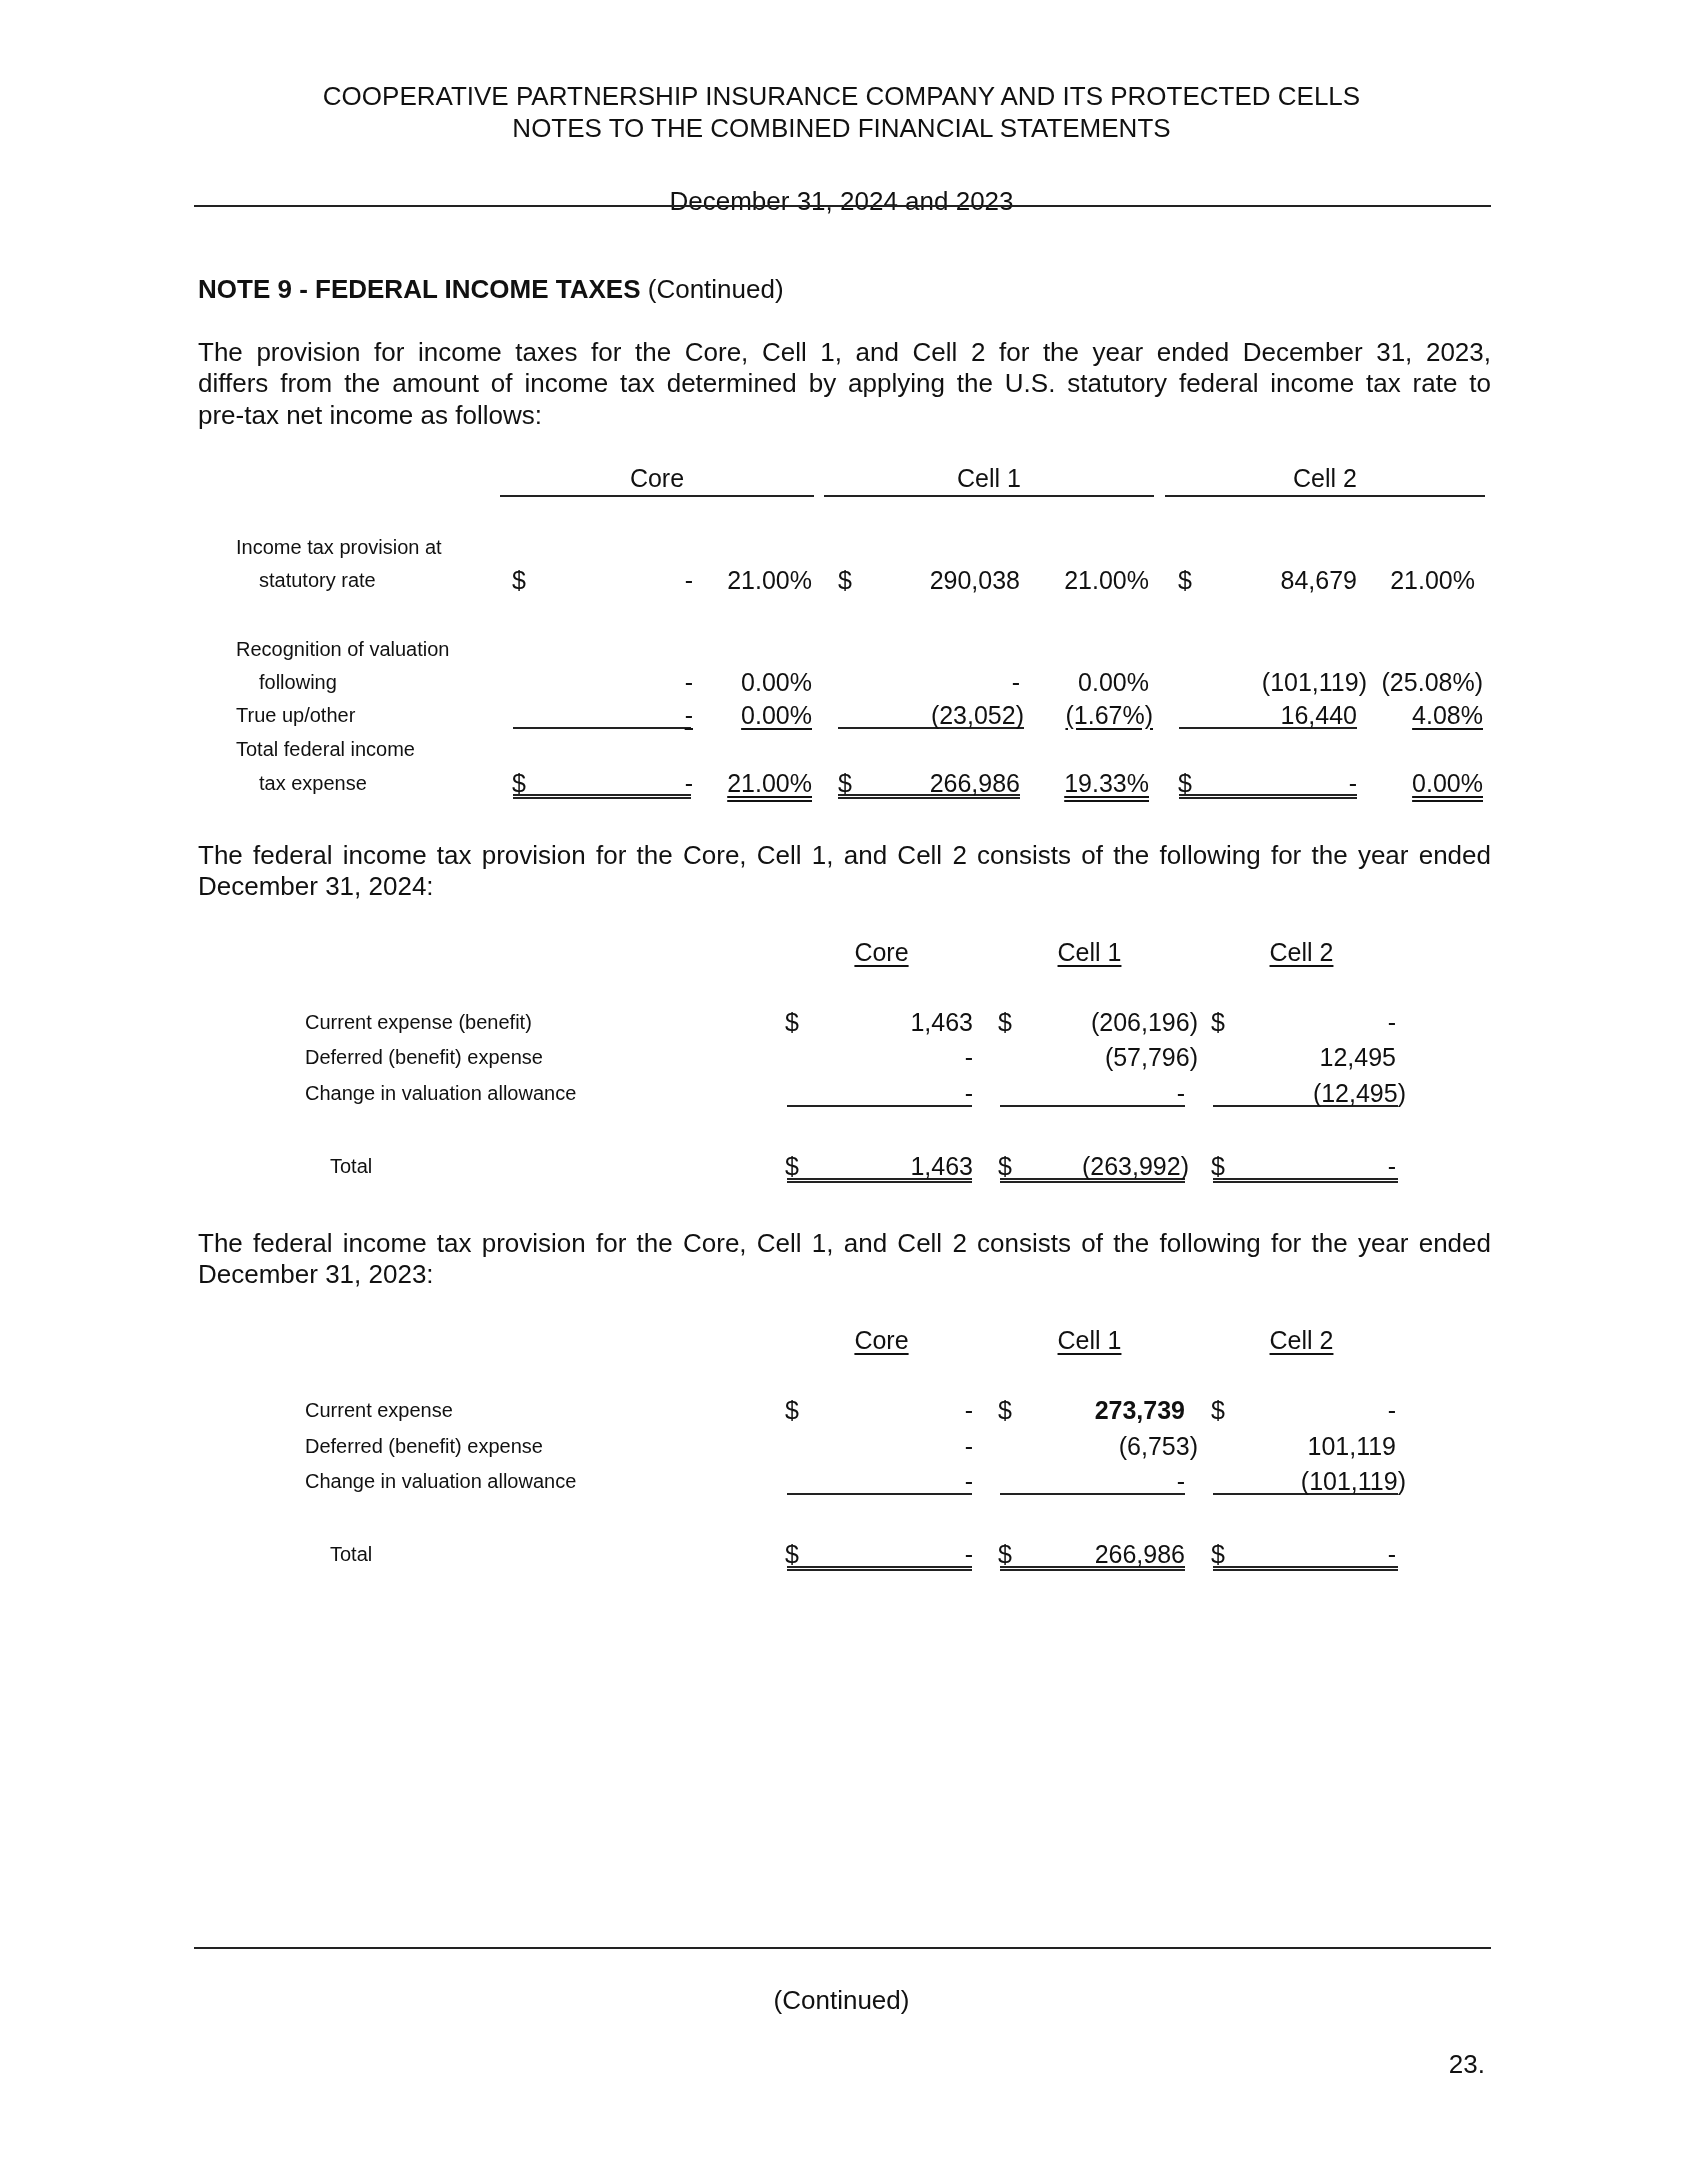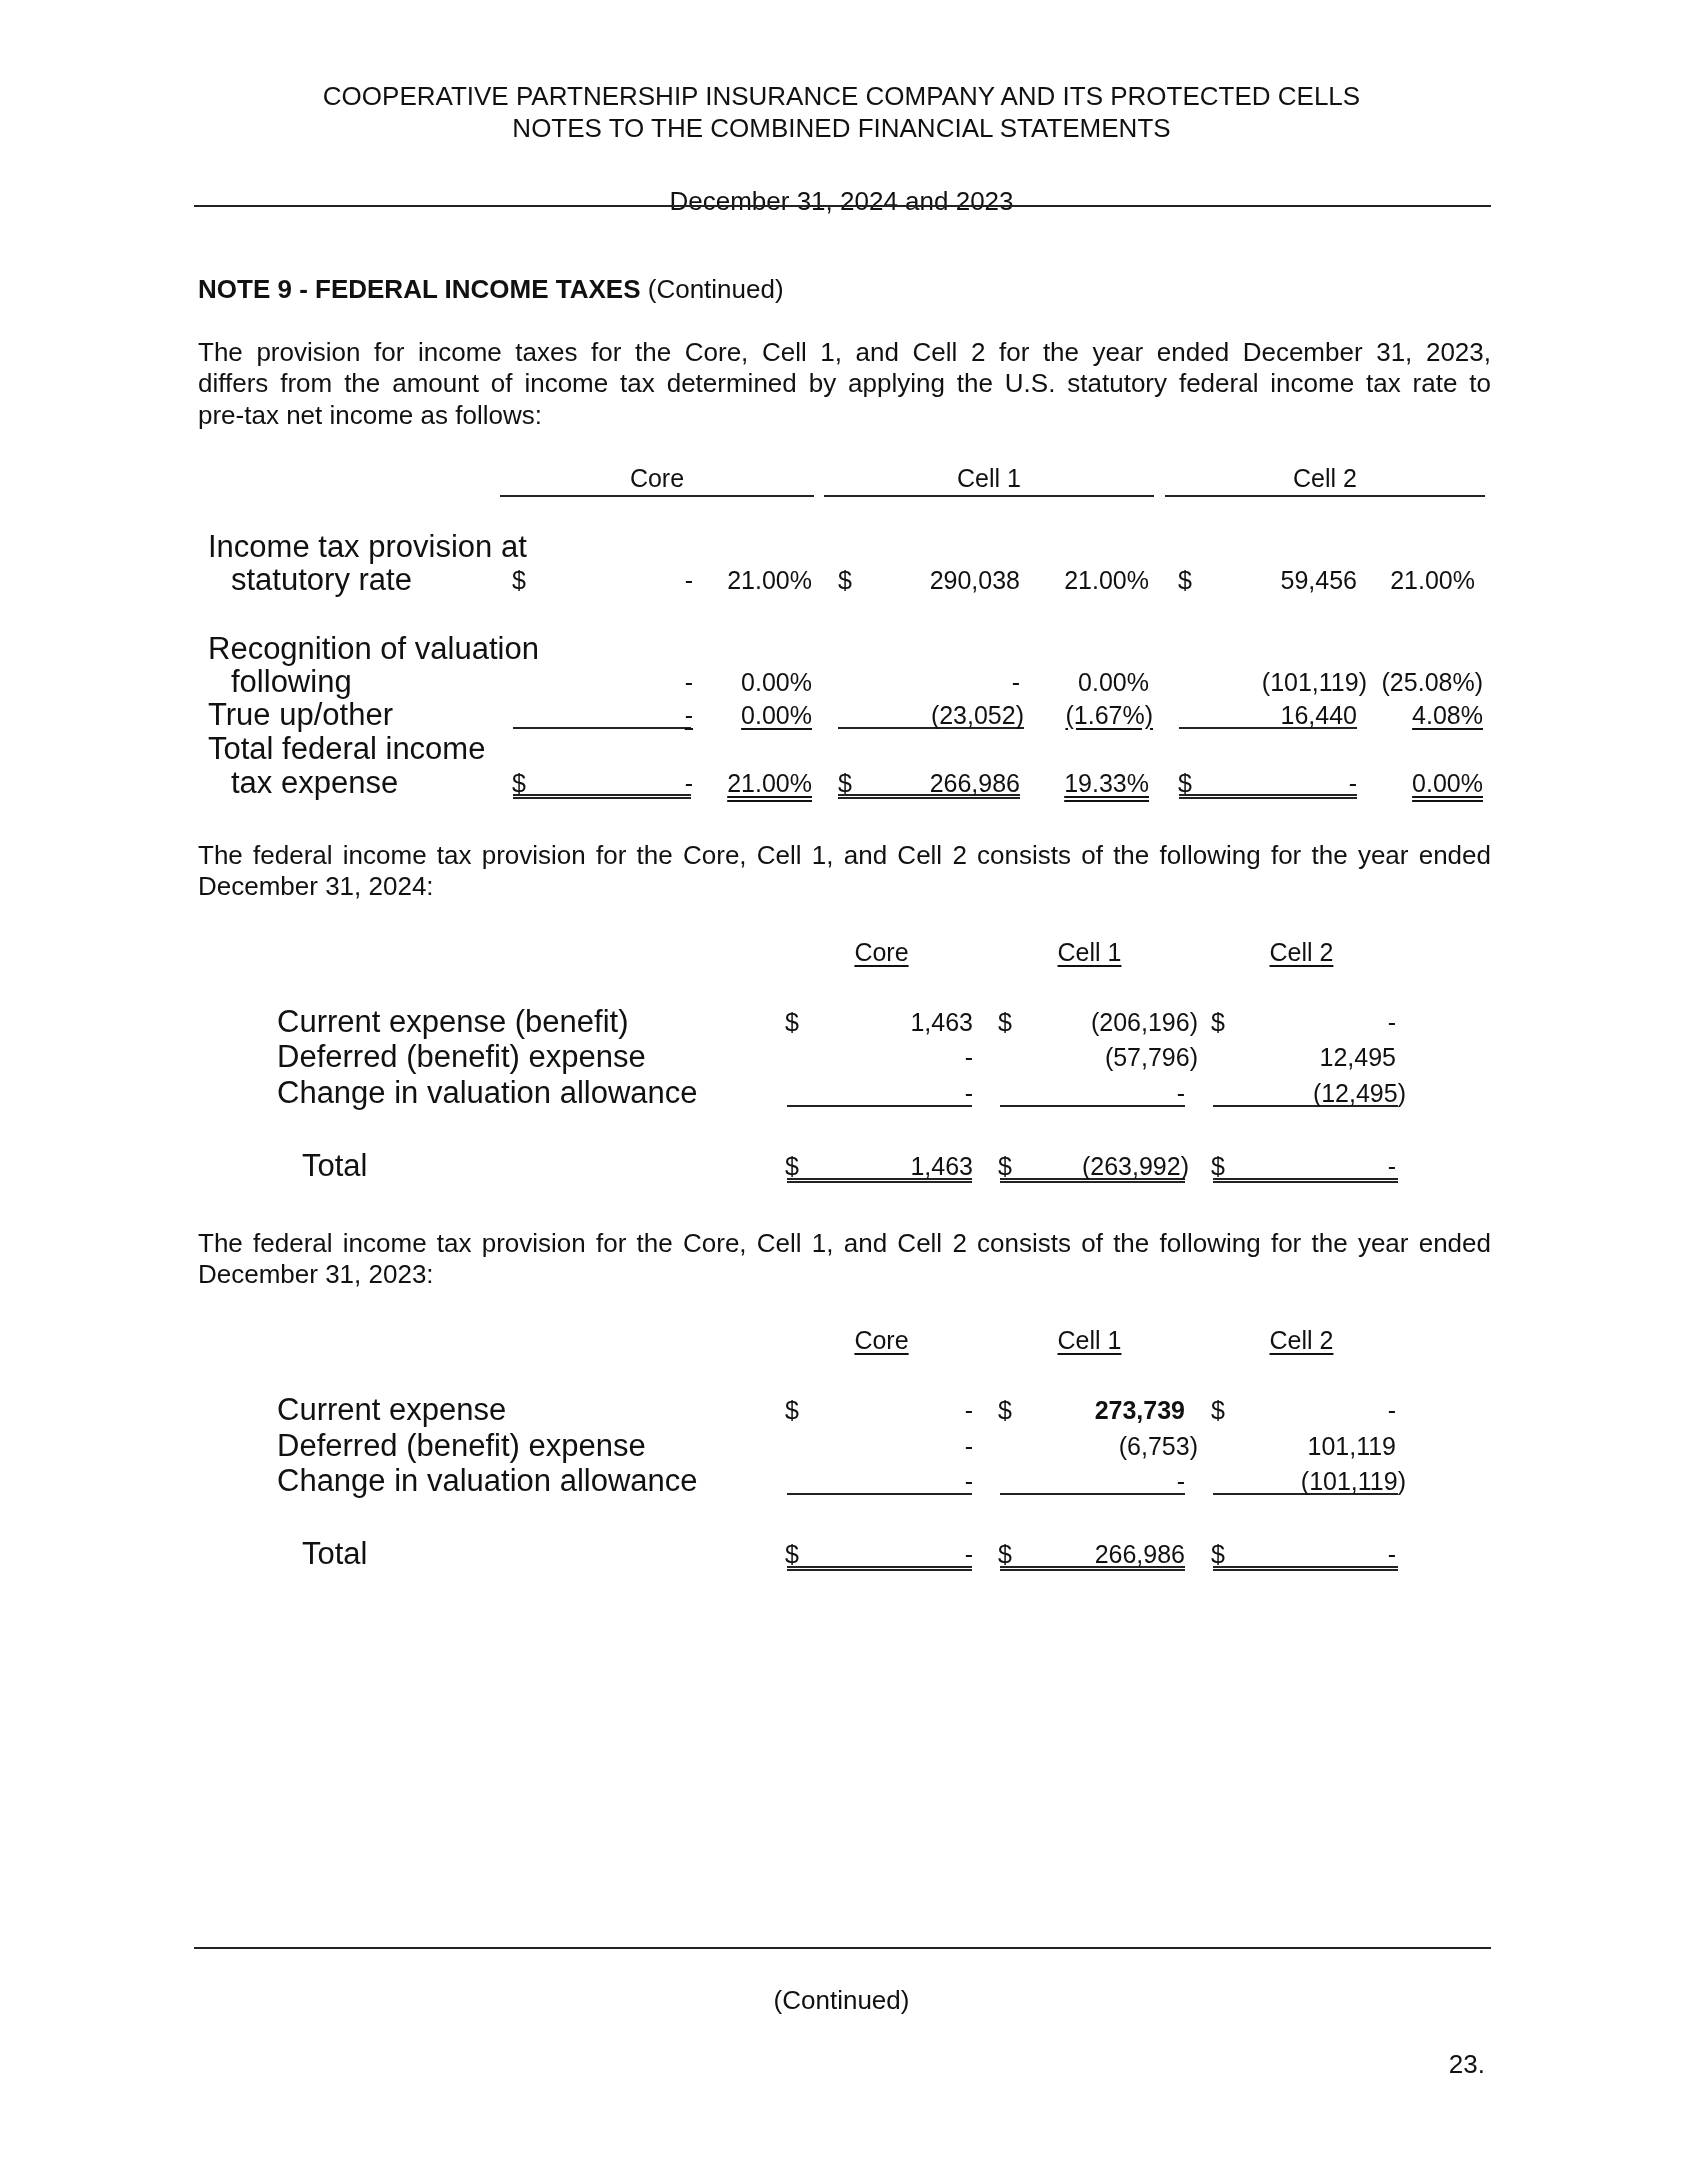--- a/index.html
+++ b/index.html
@@ -6,21 +6,21 @@
   body { width: 1683px; height: 2178px; position: relative; overflow: hidden;
          font-family: "Liberation Sans", sans-serif; color: #111111; }
   .abs { position: absolute; white-space: nowrap; }
   .hdr { left: 0; width: 1683px; text-align: center; font-size: 26px; line-height: 32px; }
   .rule { position: absolute; height: 0; border-top: 2px solid #222; }
   .txt { font-size: 26px; line-height: 32px; }
   .note-title { font-weight: bold; }
   .para-line { position: absolute; left: 198px; width: 1293px; font-size: 26px; line-height: 32px; white-space: nowrap; }
   .justify { text-align: justify; text-align-last: justify; }
   .num { text-align: right; font-size: 25px; line-height: 30px; }
-  .lbl { font-size: 31px; line-height: 30px; }
+  .lbl { font-size: 20px; line-height: 30px; margin-left: 28px; }
   .dollar { font-size: 25px; line-height: 30px; }
   .colhdr { font-size: 25px; line-height: 30px; text-align: center; }
   .u { text-decoration: underline; text-underline-offset: 4px; }
   .ul-box { position: absolute; border-bottom: 2px solid #222; }
   .dbl-box { position: absolute; border-bottom: 5px double #222; }
 </style>
 </head>
 <body>
 
 <div class="abs hdr" style="top:80px;">COOPERATIVE PARTNERSHIP INSURANCE COMPANY AND ITS PROTECTED CELLS</div>
@@ -48,21 +48,21 @@
 
   <div class="abs lbl" style="left:208px; top:532px;">Income tax provision at</div>
   <div class="abs lbl" style="left:231px; top:565px;">statutory rate</div>
   <div class="abs dollar" style="left:512px; top:565px;">$</div>
   <div class="abs num" style="left:594px; width:99px; top:565px;">-</div>
   <div class="abs num" style="left:693px; width:119px; top:565px;">21.00%</div>
   <div class="abs dollar" style="left:838px; top:565px;">$</div>
   <div class="abs num" style="left:891px; width:129px; top:565px;">290,038</div>
   <div class="abs num" style="left:1030px; width:119px; top:565px;">21.00%</div>
   <div class="abs dollar" style="left:1178px; top:565px;">$</div>
-  <div class="abs num" style="left:1228px; width:129px; top:565px;">59,456</div>
+  <div class="abs num" style="left:1228px; width:129px; top:565px;">84,679</div>
   <div class="abs num" style="left:1366px; width:109px; top:565px;">21.00%</div>
 
   <div class="abs lbl" style="left:208px; top:634px;">Recognition of valuation</div>
   <div class="abs lbl" style="left:231px; top:667px;">following</div>
   <div class="abs num" style="left:594px; width:99px; top:667px;">-</div>
   <div class="abs num" style="left:693px; width:119px; top:667px;">0.00%</div>
   <div class="abs num" style="left:891px; width:129px; top:667px;">-</div>
   <div class="abs num" style="left:1030px; width:119px; top:667px;">0.00%</div>
   <div class="abs num" style="left:1228px; width:139px; top:667px;">(101,119)</div>
   <div class="abs num" style="left:1366px; width:117px; top:667px;">(25.08%)</div>

